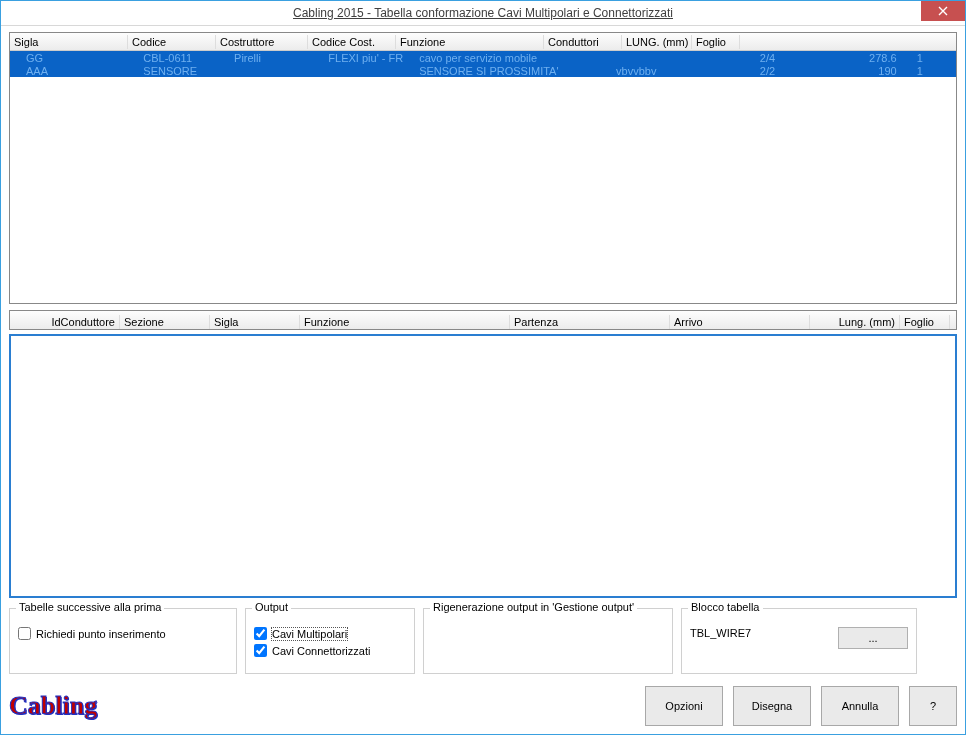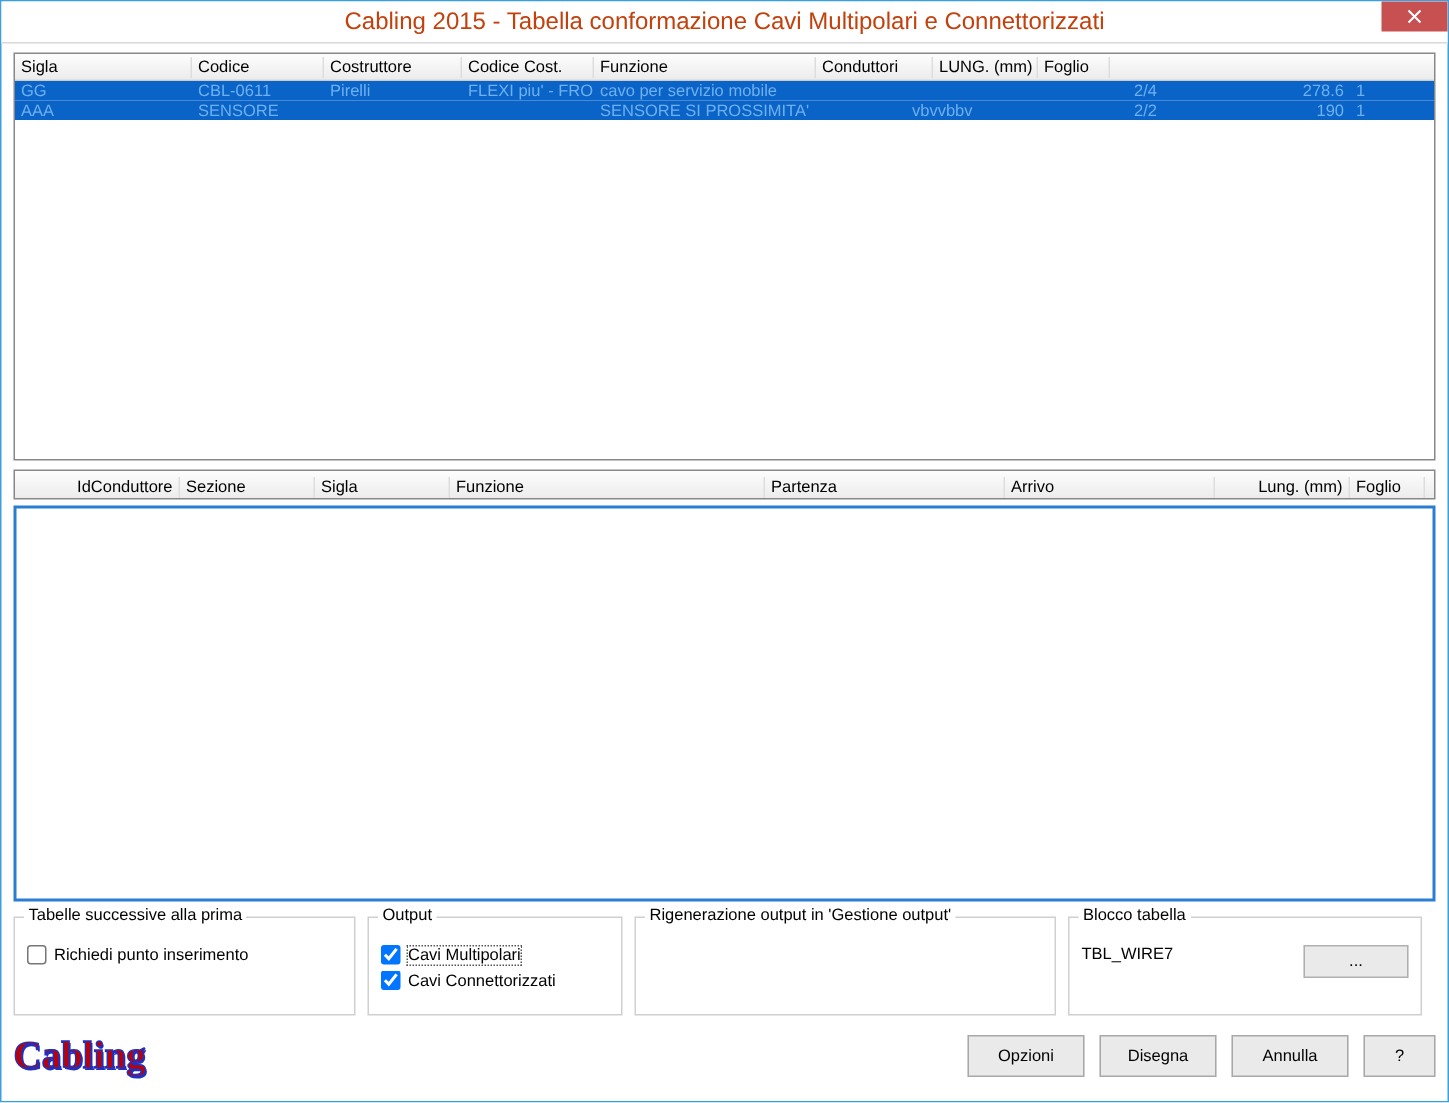--- a/index.html
+++ b/index.html
@@ -22,22 +22,23 @@
 .titlebar {
   height: 28px;
   background: #fff;
   display: flex;
   align-items: center;
   justify-content: center;
   position: relative;
   border-bottom: 1px solid #d8d8d8;
 }
 .titlebar-title {
-  color: #c2410c;
-  font-size: 16px;
+  color: #404040;
+  font-size: 12px;
+  text-decoration: underline;
 }
 .close-btn {
   position: absolute;
   right: 0;
   top: 0;
   width: 44px;
   height: 20px;
   background: #c75050;
   color: #fff;
   display: flex;
@@ -86,20 +87,21 @@
   height: 13px;
   align-items: center;
   font-size: 11px;
   background: #0a63c6;
   color: #6fb0f0;
 }
 .row .cell {
   padding: 12px 4px;
   white-space: nowrap;
   overflow: hidden;
+  margin-left: 12px;
 }
 
 .t-sigla { width: 118px; }
 .t-codice { width: 88px; }
 .t-costruttore { width: 92px; }
 .t-codcost { width: 88px; }
 .t-descr { width: 208px; }
 .t-funzione { width: 148px; }
 .t-conduttori { width: 78px; text-align: left; }
 .t-lung { width: 70px; text-align: right; }
@@ -128,21 +130,21 @@
 .groupbox-title {
   position: absolute;
   top: -8px;
   left: 6px;
   background: #fff;
   padding: 0 3px;
   color: #000;
 }
 .gb1 { width: 228px; height: 66px; }
 .gb2 { width: 170px; height: 66px; }
-.gb3 { width: 281px; height: 66px; }
+.gb3 { width: 250px; height: 66px; }
 .gb4 { width: 236px; height: 66px; display:flex; gap:10px;}
 .check {
   display: flex;
   align-items: center;
   gap: 5px;
   margin-bottom: 4px;
   cursor: pointer;
 }
 .check input { margin: 0; width: 13px; height: 13px; }
 .dotted { outline: 1px dotted #555; }
@@ -169,21 +171,21 @@
   -webkit-text-stroke: 1px #2030c0;
   text-shadow: 1px 1px 0 #2030c0;
   letter-spacing: 0px;
 }
 .footer-buttons {
   display: flex;
   gap: 10px;
 }
 .btn {
   width: 78px;
-  height: 28px;
+  height: 40px;
   border: 1px solid #a8a8a8;
   background: #eaeaea;
   cursor: pointer;
   font-size: 11px;
 }
 .header-only {
   border: 1px solid #888;
   background:#fff;
   margin-bottom:4px;
 }

